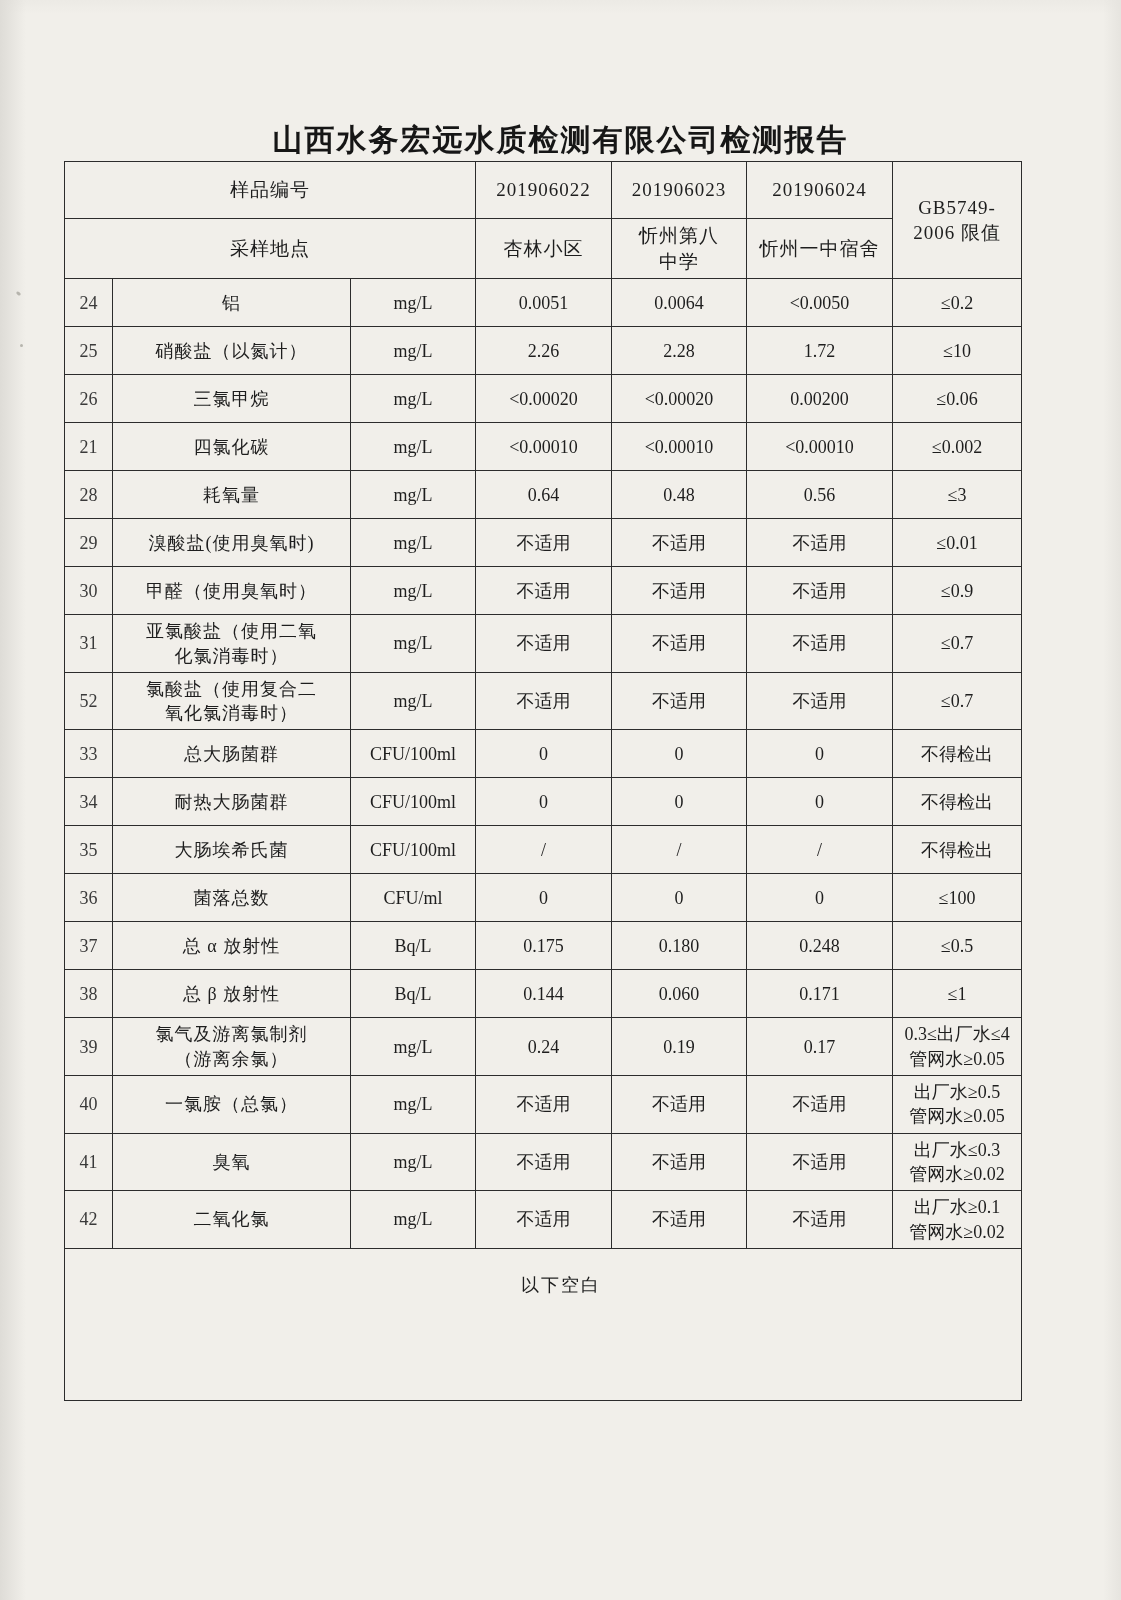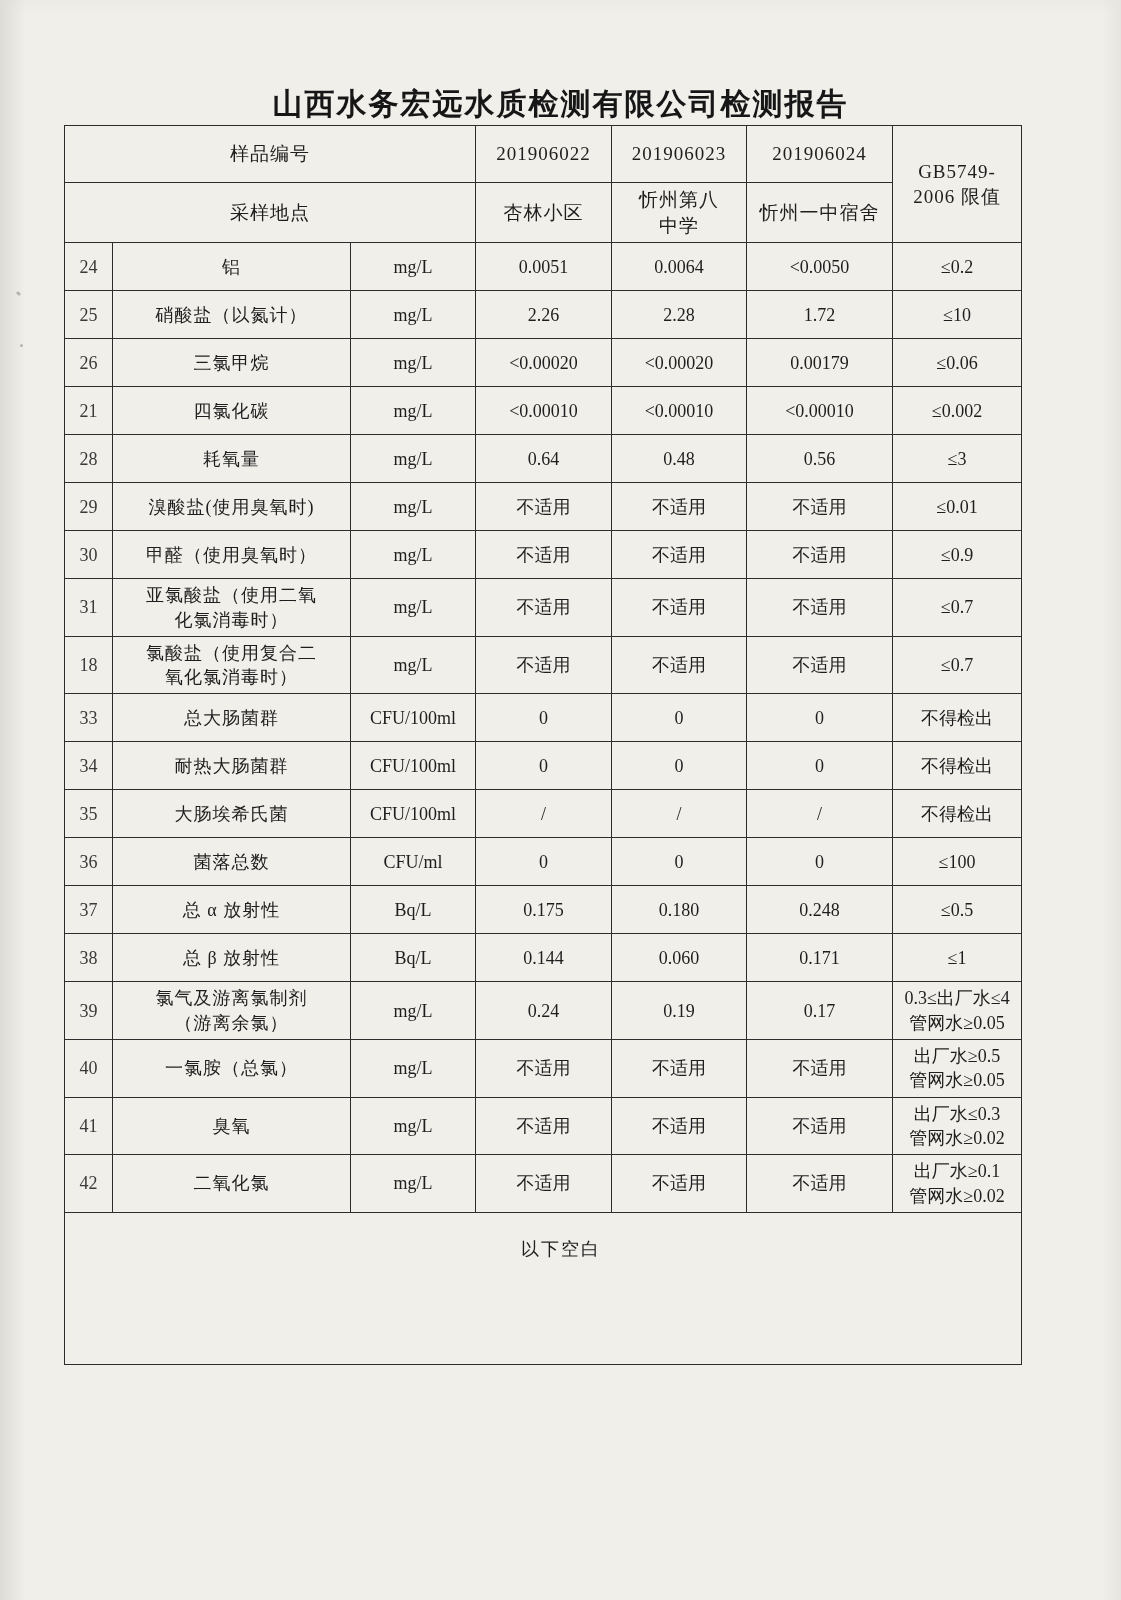--- a/index.html
+++ b/index.html
@@ -19,21 +19,21 @@
       linear-gradient(180deg, #eceae5 0px, rgba(236,234,229,0) 14px),
       #f1efea;
     overflow: hidden;
   }
   
   .speck { position: absolute; background: #8a8880; border-radius: 50%; opacity: .55; }
   .speck.s1 { left: 16px; top: 292px; width: 5px; height: 3px; transform: rotate(40deg); }
   .speck.s2 { left: 20px; top: 344px; width: 3px; height: 3px; }
 
   .title {
-    padding-top: 84px;
+    padding-top: 120px;
     text-align: center;
     font-family: "Liberation Sans", "DejaVu Sans", sans-serif;
     font-weight: bold;
     font-size: 30px;
     letter-spacing: 2px;
     color: #161616;
   }
   .meta-row {
     display: flex;
     justify-content: space-between;
@@ -144,21 +144,21 @@
           <td class="c-v2">2.28</td>
           <td class="c-v3">1.72</td>
           <td class="c-limit">≤10</td>
         </tr>
         <tr>
           <td class="c-no">26</td>
           <td class="c-name">三氯甲烷</td>
           <td class="c-unit">mg/L</td>
           <td class="c-v1">&lt;0.00020</td>
           <td class="c-v2">&lt;0.00020</td>
-          <td class="c-v3">0.00179</td>
+          <td class="c-v3">0.00200</td>
           <td class="c-limit">≤0.06</td>
         </tr>
         <tr>
           <td class="c-no">21</td>
           <td class="c-name">四氯化碳</td>
           <td class="c-unit">mg/L</td>
           <td class="c-v1">&lt;0.00010</td>
           <td class="c-v2">&lt;0.00010</td>
           <td class="c-v3">&lt;0.00010</td>
           <td class="c-limit">≤0.002</td>
@@ -194,21 +194,21 @@
           <td class="c-no">31</td>
           <td class="c-name">亚氯酸盐（使用二氧
 化氯消毒时）</td>
           <td class="c-unit">mg/L</td>
           <td class="c-v1">不适用</td>
           <td class="c-v2">不适用</td>
           <td class="c-v3">不适用</td>
           <td class="c-limit">≤0.7</td>
         </tr>
         <tr>
-          <td class="c-no">18</td>
+          <td class="c-no">52</td>
           <td class="c-name">氯酸盐（使用复合二
 氧化氯消毒时）</td>
           <td class="c-unit">mg/L</td>
           <td class="c-v1">不适用</td>
           <td class="c-v2">不适用</td>
           <td class="c-v3">不适用</td>
           <td class="c-limit">≤0.7</td>
         </tr>
         <tr>
           <td class="c-no">33</td>

